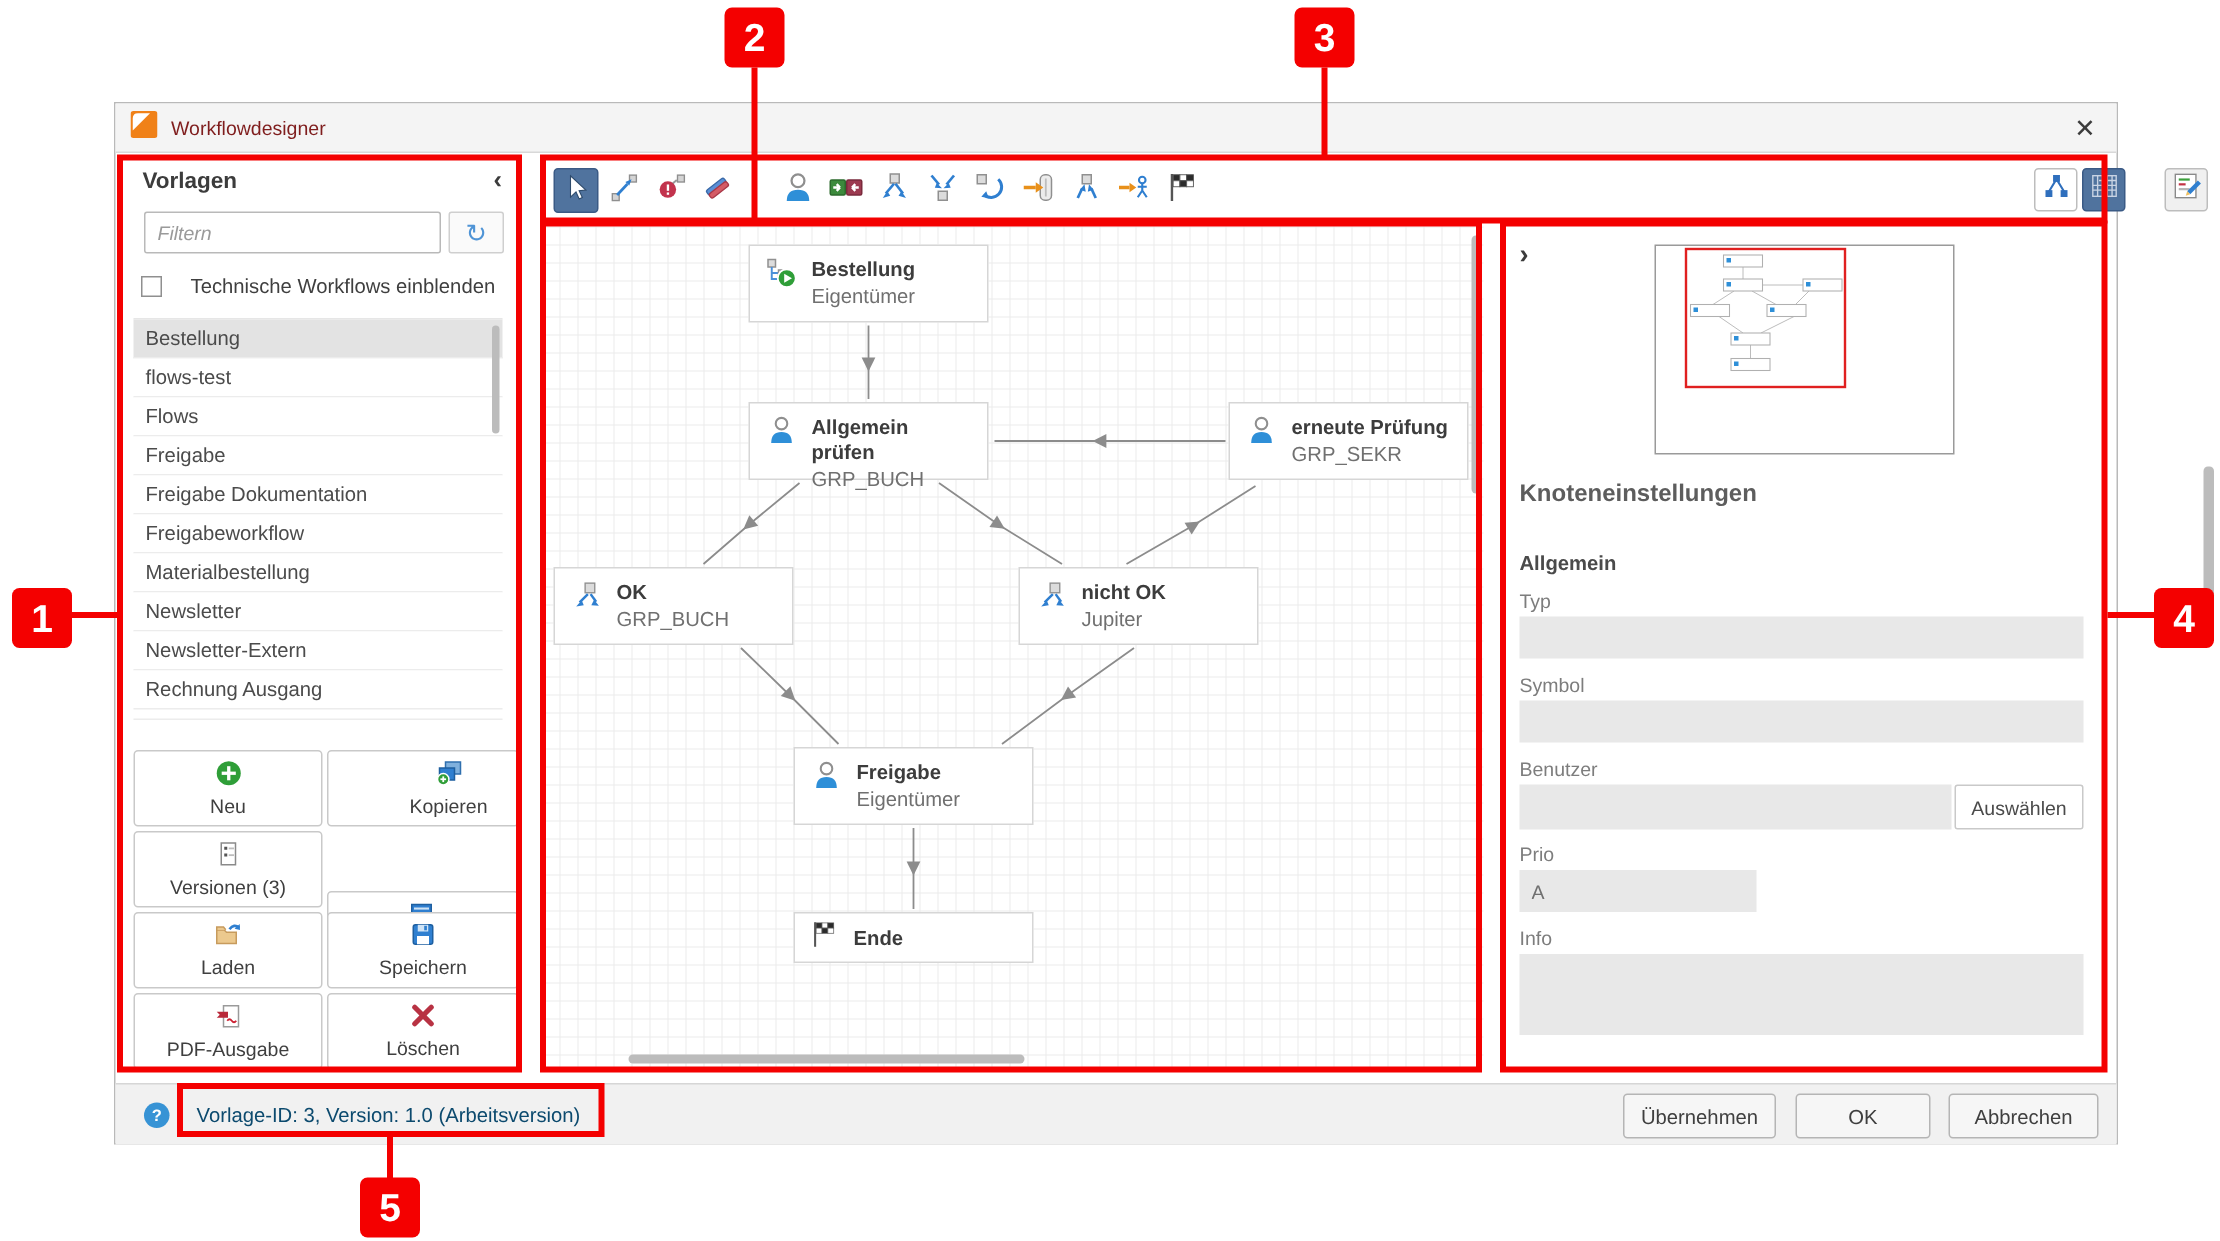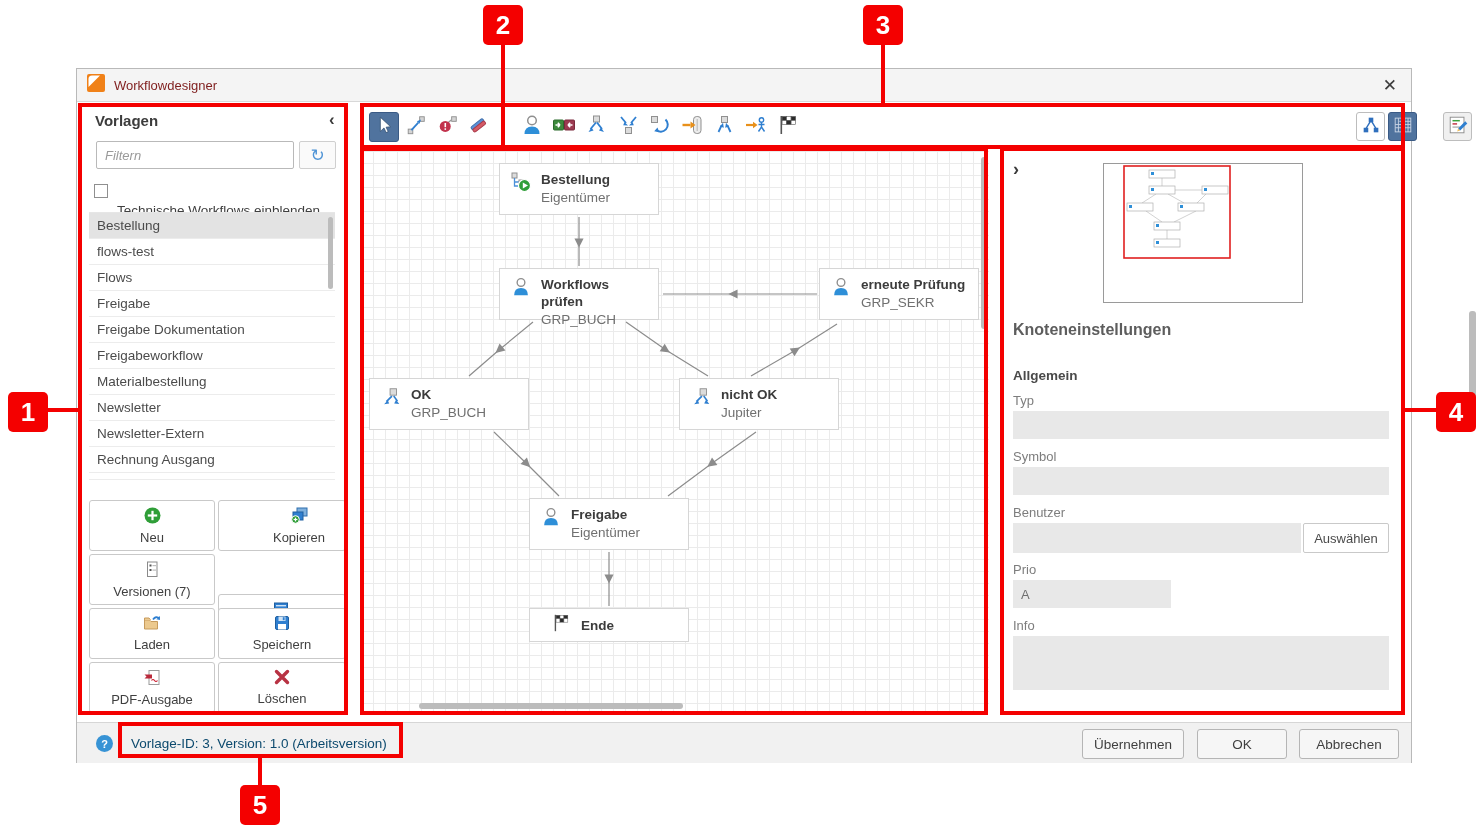--- a/index.html
+++ b/index.html
@@ -98,21 +98,21 @@
     <div class="abs" style="left:2px;top:35px;width:272px;height:646px;">
       <span class="abs sb-title" style="left:16px;top:8px;">Vorlagen</span>
       <span class="abs sb-chevron" style="left:250px;top:6px;">‹</span>
 
       <input class="abs filter-input" style="left: 17px; top: 37px; width: 198px; height: 28px;" placeholder="Filtern">
       <button class="abs refresh-btn" style="left:220px;top:37px;width:37px;height:28px;">
         <span>↻</span>
       </button>
 
       <span class="abs cb" style="left:15px;top:80px;"></span>
-      <span class="abs cb-label" style="left:38px;top:79px;margin-top:20px;">Technische Workflows einblenden</span>
+      <span class="abs cb-label" style="left:48px;top:79px;">Technische Workflows einblenden</span>
 
       <div class="abs tpl-list" style="left:10px;top:108px;width:246px;height:268px;border-bottom:1px solid #ececec;">
         <div class="tpl-row sel">Bestellung</div>
         <div class="tpl-row">flows-test</div>
         <div class="tpl-row">Flows</div>
         <div class="tpl-row">Freigabe</div>
         <div class="tpl-row">Freigabe Dokumentation</div>
         <div class="tpl-row">Freigabeworkflow</div>
         <div class="tpl-row">Materialbestellung</div>
         <div class="tpl-row">Newsletter</div>
@@ -140,21 +140,21 @@
         <span>Kopieren</span>
       </button>
       <button class="abs sb-btn" style="left:10px;top:450px;width:126px;height:51px;">
         <span><svg width="16" height="17" viewBox="0 0 16 17">
               <rect x="3.5" y="1" width="9.5" height="14.5" fill="#fff" stroke="#8a8a8a"></rect>
               <rect x="5.5" y="3.5" width="2" height="2" fill="#555"></rect>
               <rect x="8.5" y="4" width="3.5" height="1.2" fill="#bdbdbd"></rect>
               <rect x="5.5" y="8" width="2" height="2" fill="#555"></rect>
               <rect x="8.5" y="8.5" width="3.5" height="1.2" fill="#bdbdbd"></rect>
             </svg></span>
-        <span>Versionen (7)</span>
+        <span>Versionen (3)</span>
       </button>
       <button class="abs sb-btn" style="left:139px;top:450px;width:128px;height:51px;margin-top:40px;">
         <span><svg width="18" height="16" viewBox="0 0 18 16">
               <rect x="1.5" y="2" width="13" height="10" fill="#2f7fd0" stroke="#1e5fa0"></rect>
               <rect x="3" y="4" width="10" height="1.4" fill="#cfe3f5"></rect>
               <rect x="3" y="7" width="10" height="1.4" fill="#cfe3f5"></rect>
               <rect x="9" y="8.5" width="8" height="6" fill="#e4e4e4" stroke="#8a8a8a"></rect>
               <rect x="10.3" y="10" width="5.4" height="1.2" fill="#8a8a8a"></rect>
               <rect x="10.3" y="12" width="5.4" height="1.2" fill="#b5b5b5"></rect>
             </svg></span>
@@ -372,21 +372,21 @@
             <span class="ns" style="display:block;">Eigentümer</span>
           </span>
       </div>
 
       <div class="node" style="left:138px;top:117px;width:160px;height:52px;">
         <span><svg width="22" height="22" viewBox="0 0 24 24">
               <circle cx="12" cy="7" r="4.2" fill="#fff" stroke="#8f8f8f" stroke-width="1.5"></circle>
               <path d="M4.5 21 Q4.5 13 12 13 Q19.5 13 19.5 21 Z" fill="#2e8fd8"></path>
             </svg></span>
         <span>
-            <span class="nt" style="display:block;">Workflows prüfen</span>
+            <span class="nt" style="display:block;">Allgemein prüfen</span>
             <span class="ns" style="display:block;">GRP_BUCH</span>
           </span>
       </div>
 
       <div class="node" style="left:458px;top:117px;width:160px;height:52px;">
         <span><svg width="22" height="22" viewBox="0 0 24 24">
               <circle cx="12" cy="7" r="4.2" fill="#fff" stroke="#8f8f8f" stroke-width="1.5"></circle>
               <path d="M4.5 21 Q4.5 13 12 13 Q19.5 13 19.5 21 Z" fill="#2e8fd8"></path>
             </svg></span>
         <span>
@@ -427,21 +427,21 @@
         <span><svg width="22" height="22" viewBox="0 0 24 24">
               <circle cx="12" cy="7" r="4.2" fill="#fff" stroke="#8f8f8f" stroke-width="1.5"></circle>
               <path d="M4.5 21 Q4.5 13 12 13 Q19.5 13 19.5 21 Z" fill="#2e8fd8"></path>
             </svg></span>
         <span>
             <span class="nt" style="display:block;">Freigabe</span>
             <span class="ns" style="display:block;">Eigentümer</span>
           </span>
       </div>
 
-      <div class="node" style="left:168px;top:457px;width:160px;height:34px;align-items:center;padding:4px 22px;">
+      <div class="node" style="left:168px;top:457px;width:160px;height:34px;align-items:center;padding:4px 10px;">
         <span><svg width="20" height="20" viewBox="0 0 22 22">
               <rect x="3" y="2" width="1.5" height="18" fill="#555"></rect>
               <g stroke="#555" stroke-width="0.5">
                 <rect x="4.5" y="2.5" width="4.3" height="3.8" fill="#2b2b2b"></rect>
                 <rect x="8.8" y="2.5" width="4.3" height="3.8" fill="#fff"></rect>
                 <rect x="13.1" y="2.5" width="4.3" height="3.8" fill="#2b2b2b"></rect>
                 <rect x="4.5" y="6.3" width="4.3" height="3.8" fill="#fff"></rect>
                 <rect x="8.8" y="6.3" width="4.3" height="3.8" fill="#2b2b2b"></rect>
                 <rect x="13.1" y="6.3" width="4.3" height="3.8" fill="#fff"></rect>
               </g>

